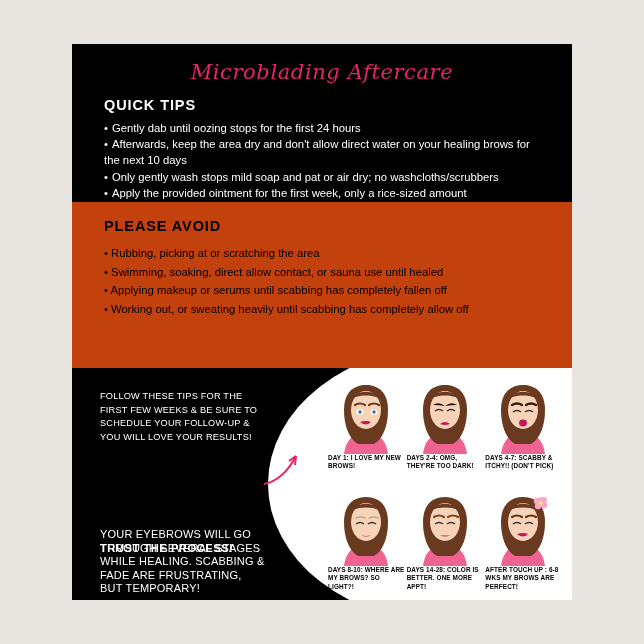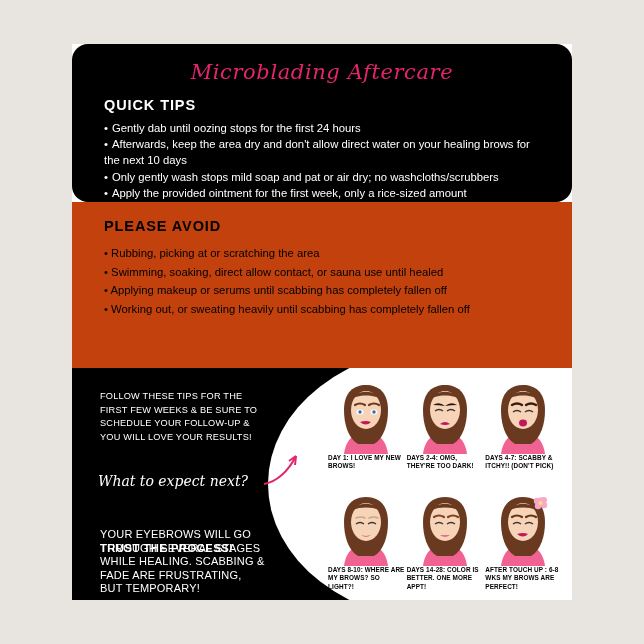--- a/index.html
+++ b/index.html
@@ -24,21 +24,20 @@
   }
 
   
   .panel-top {
     position: absolute;
     left: 0;
     top: 0;
     width: 500px;
     height: 158px;
     background: #000000;
-    border-radius: 16px;
   }
   .title {
     position: absolute;
     left: 0;
     top: 16px;
     width: 500px;
     text-align: center;
     font-family: "DejaVu Serif", serif;
     font-style: italic;
     font-size: 21px;
@@ -214,30 +213,29 @@
       <div class="li"><span class="b">•</span><span>Apply the provided ointment for the first week, only a rice-sized amount</span></div>
     </div>
   </div>
 
   <div class="panel-mid">
     <div class="h-avoid">PLEASE AVOID</div>
     <div class="list-avoid">
       <div class="li"><span class="b">•</span> <span>Rubbing, picking at or scratching the area</span></div>
       <div class="li"><span class="b">•</span> <span>Swimming, soaking, direct allow contact, or sauna use until healed</span></div>
       <div class="li"><span class="b">•</span> <span>Applying makeup or serums until scabbing has completely fallen off</span></div>
-      <div class="li"><span class="b">•</span> <span>Working out, or sweating heavily until scabbing has completely fallen off</span></div>
+      <div class="li"><span class="b">•</span> <span>Working out, or sweating heavily until scabbing has completely allow off</span></div>
     </div>
   </div>
 
   <div class="panel-bot">
     <div class="swoosh"></div>
 
     <div class="left-copy">FOLLOW THESE TIPS FOR THE FIRST FEW WEEKS &amp; BE SURE TO SCHEDULE YOUR FOLLOW-UP &amp; YOU WILL LOVE YOUR RESULTS!</div>
 
-    <div class="script">What to expect next?</div>
 
     <svg class="arrow" viewBox="0 0 40 40">
       <path d="M2 36 C14 34, 26 24, 34 8" stroke="#e5246e" stroke-width="2" fill="none"></path>
       <path d="M34 8 L27 13 M34 8 L33 17" stroke="#e5246e" stroke-width="2" fill="none"></path>
     </svg>
 
     <div class="h-trust">TRUST THE PROCESS!</div>
     <div class="trust-copy">YOUR EYEBROWS WILL GO THROUGH SEVERAL STAGES WHILE HEALING. SCABBING &amp; FADE ARE FRUSTRATING, BUT TEMPORARY!</div>
 
     <div class="grid">

